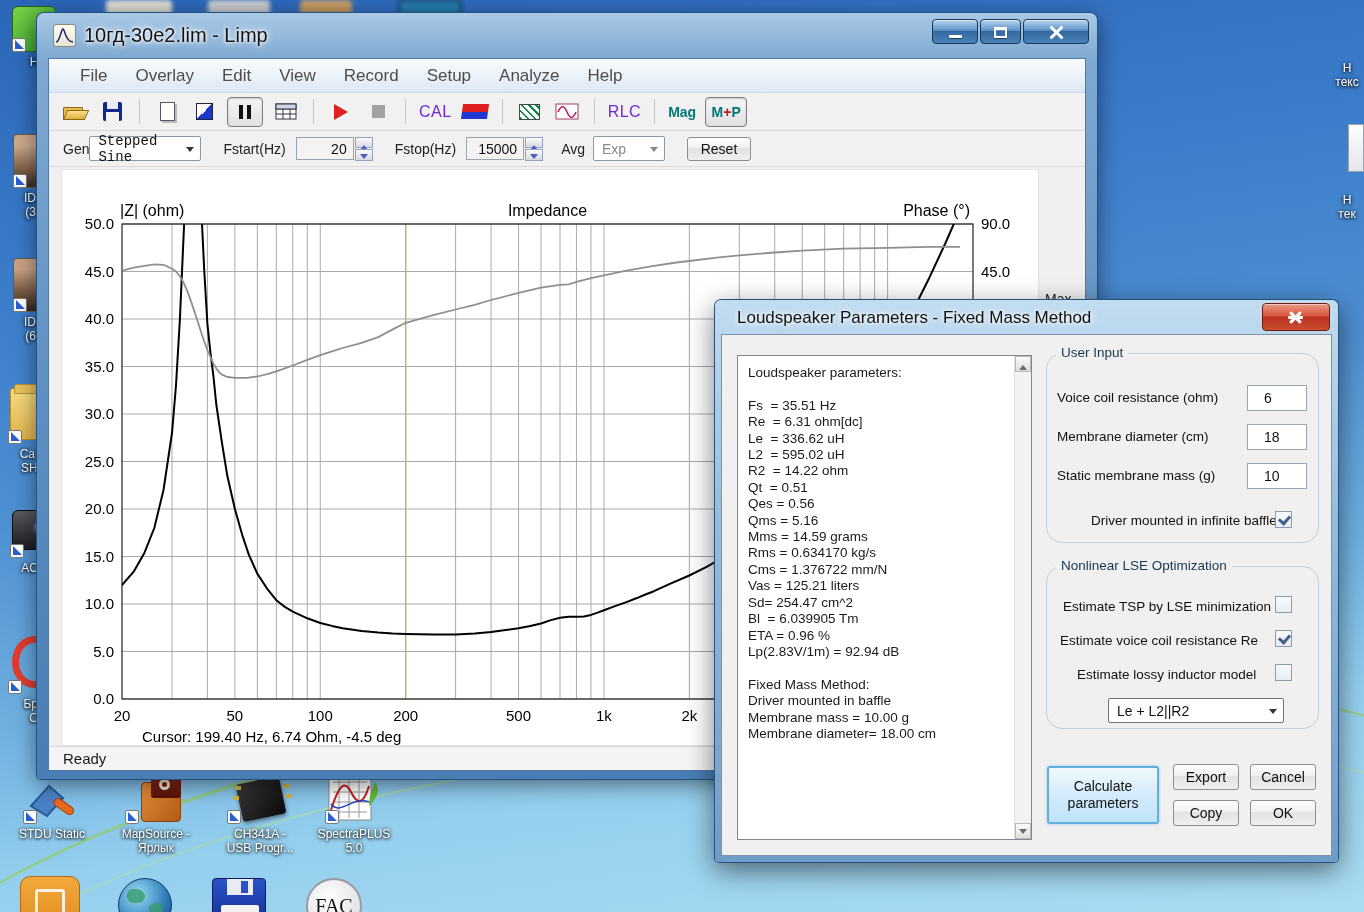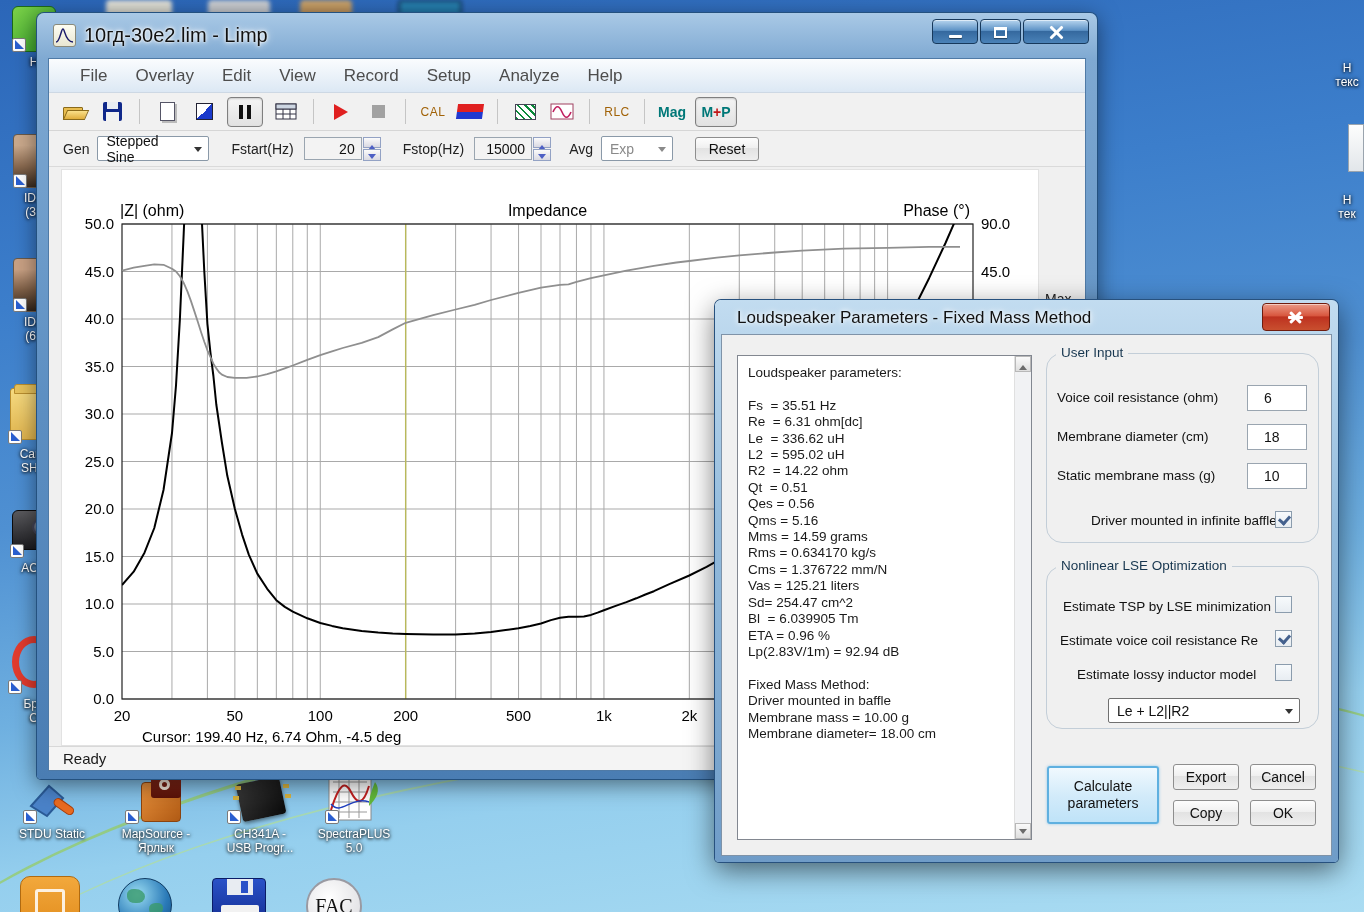--- a/index.html
+++ b/index.html
@@ -42,21 +42,21 @@
   .menubar{position:absolute;left:0;right:0;top:0;height:34px;display:flex;align-items:center;
     background:linear-gradient(#fafcfe,#e8f0f8 60%,#dce8f4);border-bottom:1px solid #cdd8e4;padding-left:17px;}
   .mi{font-size:17px;color:#4d4d4d;padding:5px 14px;}
   
   .toolbar{position:absolute;left:0;right:0;top:34px;height:38px;display:flex;align-items:center;
     background:#f1f1f1;border-bottom:1px solid #d6d6d6;padding-left:12px;gap:9px;}
   .tbtn{height:30px;min-width:28px;display:flex;align-items:center;justify-content:center;position:relative;}
   .pressed{border:1px solid #7f7f7f;border-radius:4px;background:linear-gradient(#f5f5f5,#e1e1e1);
     box-shadow:inset 0 1px 2px rgba(0,0,0,.18);}
   .sep{width:1px;height:25px;background:#c5c5c5;margin:0 4px;}
-  .txticon{font-size:12px;color:#a16207;letter-spacing:.5px;}
+  .txticon{font-size:16px;color:#6d28d9;letter-spacing:.5px;}
   .teal{color:#007878;font-weight:bold;font-size:14px;}
   .redplus{color:#c01818;font-weight:bold;font-size:14px;}
   
   .genbar{position:absolute;left:0;right:0;top:72px;height:36px;display:flex;align-items:center;
     background:#f1f1f1;border-bottom:1px solid #dadada;padding-left:14px;font-size:14px;color:#222;}
   .combo{position:relative;height:25px;background:#fff;border:1px solid #8a99a8;border-radius:2px;
     font-size:14px;color:#111;display:flex;align-items:center;padding:0 22px 0 8px;}
   .carr{position:absolute;right:6px;top:10px;width:0;height:0;border:4px solid transparent;border-top:5px solid #333;}
   .field{height:23px;border:1px solid #9aa5b0;background:#f3f3f3;font-family:"Liberation Sans",sans-serif;
     font-size:14px;color:#111;text-align:right;padding-right:6px;}
@@ -342,21 +342,21 @@
         </div>
         <div class="tbtn pressed" style="width:42px;">
           <span class="teal">M</span>
             <span class="redplus">+</span>
             <span class="teal">P</span>
         </div>
       </div>
 
       <div class="genbar">
         <span>Gen</span>
-        <div class="combo" style="width:112px;margin-left:8px;">
+        <div class="combo" style="width:112px;margin-left:0;font-family:Liberation Mono, monospace;">
           <span>Stepped Sine</span>
           <span class="carr"></span>
         </div>
         <span style="margin-left:22px;">Fstart(Hz)</span>
         <input class="field" style="width: 58px; margin-left: 10px;" readonly="" value="20">
         <div class="spin">
           <div class="sbtn">
               <span class="tri-up"></span>
             </div>
           <div class="sbtn">
@@ -534,21 +534,21 @@
       </div>
 
       <div class="grp" style="left:324px;top:231px;width:273px;height:163px;">
         <span class="grp-cap">Nonlinear LSE Optimization</span>
         <span class="dlabel2 abs" style="left:16px;top:32px;">Estimate TSP by LSE minimization</span>
         <span class="cbx" style="left:228px;top:29px;"></span>
         <span class="dlabel2 abs" style="left:13px;top:66px;">Estimate voice coil resistance Re</span>
         <span class="cbx on" style="left:228px;top:63px;"></span>
         <span class="dlabel2 abs" style="left:30px;top:100px;">Estimate lossy inductor model</span>
         <span class="cbx" style="left:228px;top:97px;"></span>
-        <div class="combo abs" style="left:61px;top:131px;width:192px;border-color:#707070;">
+        <div class="combo abs" style="left:61px;top:131px;width:176px;border-color:#707070;">
           <span>Le + L2||R2</span>
           <span class="carr"></span>
         </div>
       </div>
 
       <button class="calcbtn" style="left:325px;top:431px;width:112px;height:58px;">Calculate parameters</button>
       <button class="btn dbtn" style="left:451px;top:429px;">Export</button>
       <button class="btn dbtn" style="left:528px;top:429px;text-align:center;">Cancel</button>
       <button class="btn dbtn" style="left:451px;top:465px;">Copy</button>
       <button class="btn dbtn" style="left:528px;top:465px;">OK</button>

